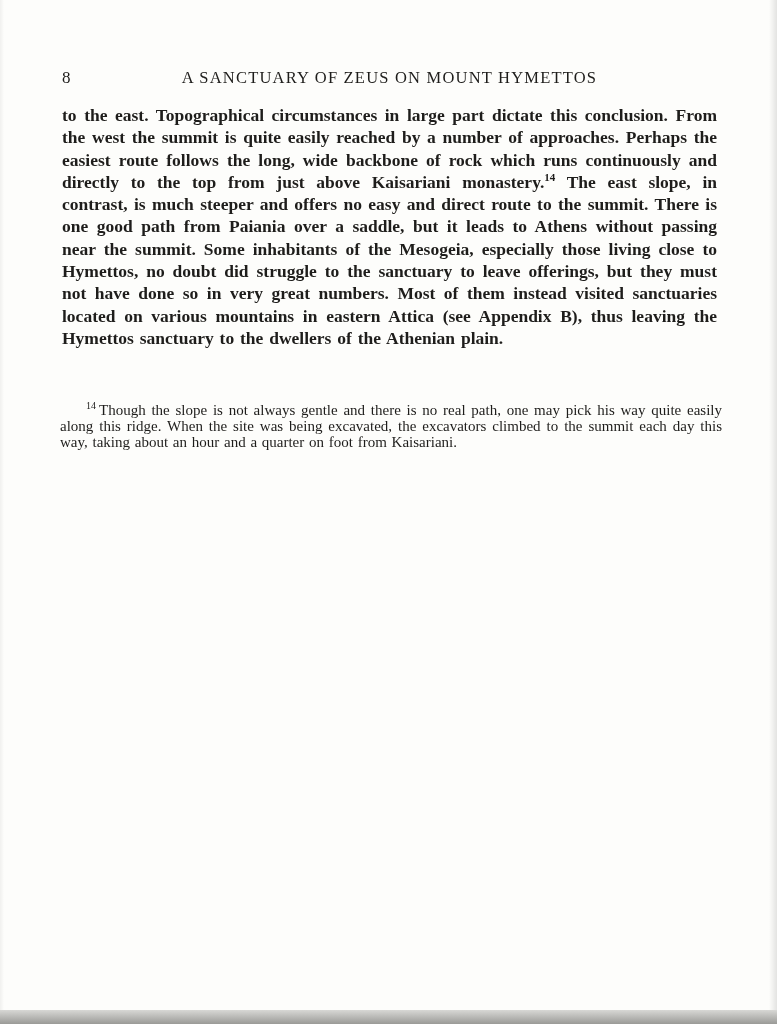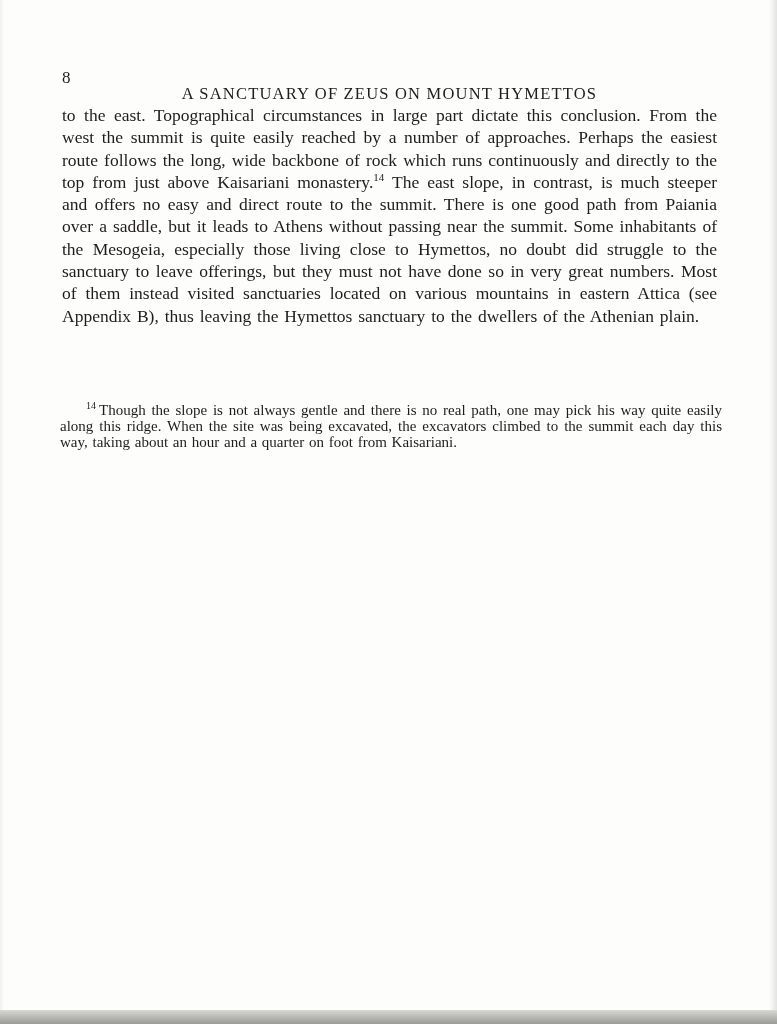--- a/index.html
+++ b/index.html
@@ -51,31 +51,31 @@
     letter-spacing: 0.5px;
   }
   .header-title {
     position: absolute;
     left: 0;
     right: 0;
     top: 0;
     text-align: center;
     font-size: 16.5px;
     letter-spacing: 1.2px;
-    margin-top: 16px;
   }
   .body-text {
     position: absolute;
     top: 104px;
     left: 62px;
     width: 655px;
     font-size: 17.5px;
     line-height: 22.3px;
     text-align: justify;
     word-spacing: 1.5px;
+    font-weight: bold;
   }
   sup.note-ref {
     font-size: 11px;
     line-height: 0;
     vertical-align: super;
   }
   .footnote {
     position: absolute;
     top: 398px;
     left: 60px;

